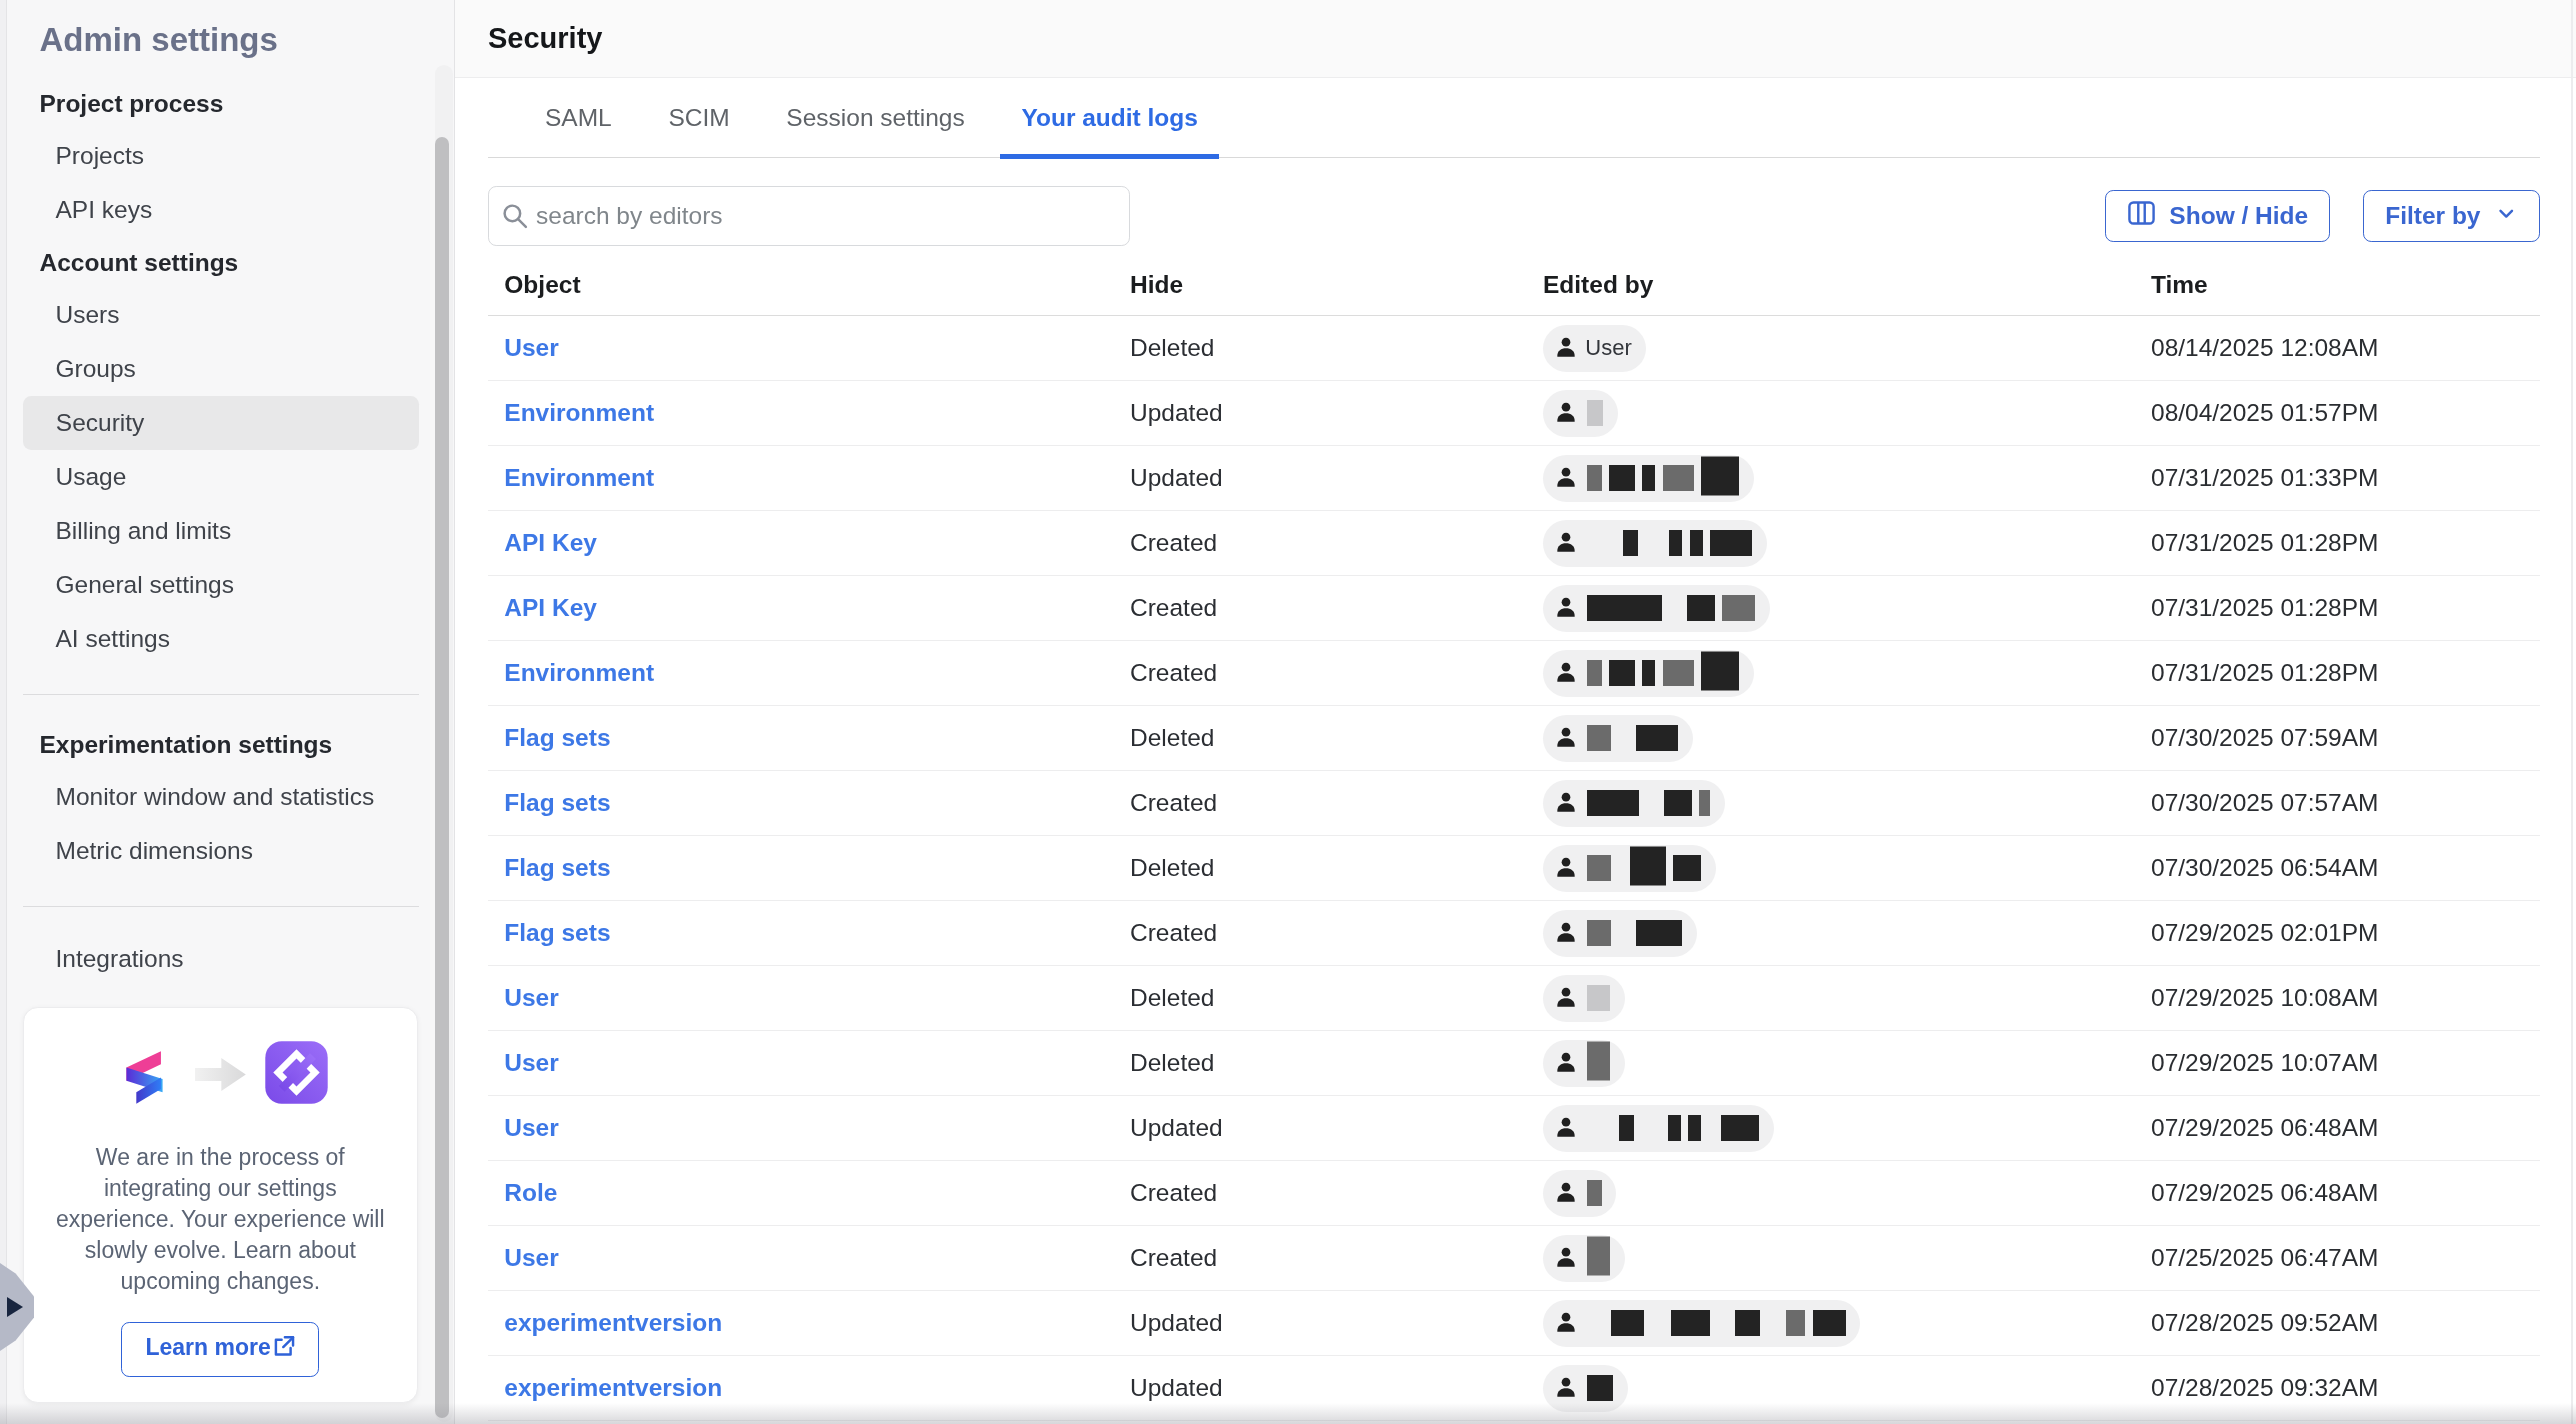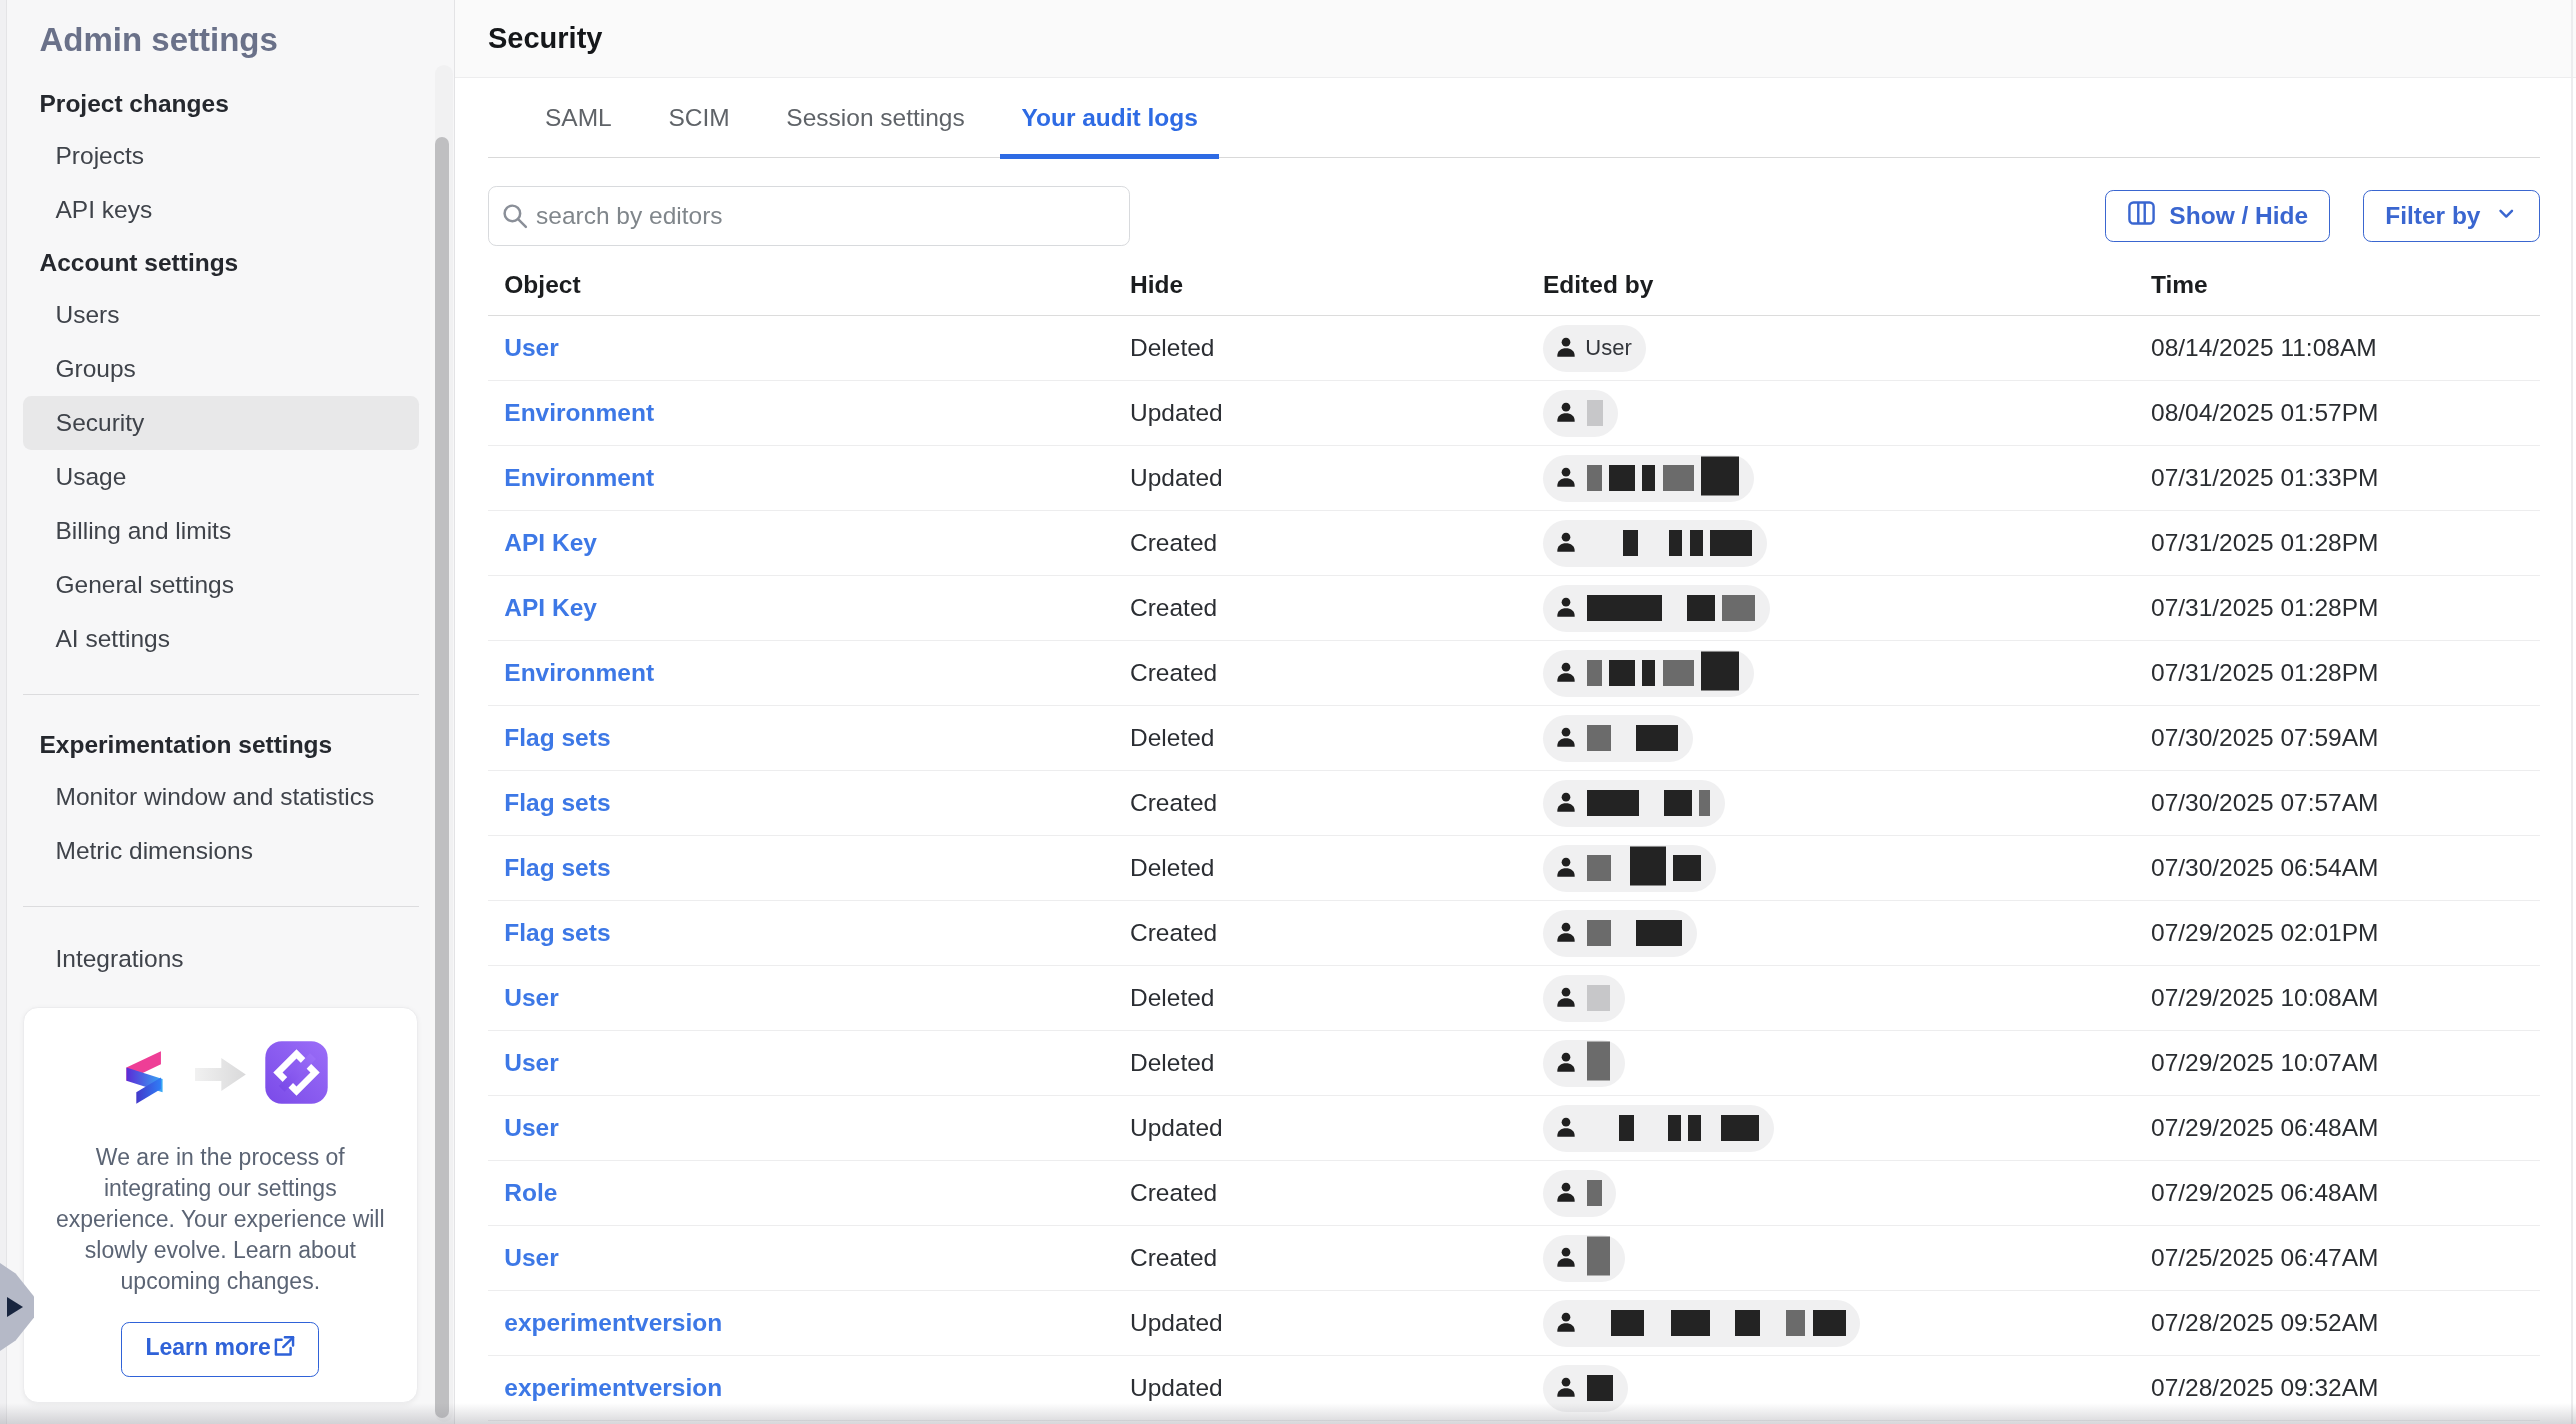--- a/index.html
+++ b/index.html
@@ -84,21 +84,21 @@
 </head>
 <body>
 
 <div class="app">
 
   <div class="left-strip"></div>
 
   <div class="sidebar">
     <div class="sidebar-title">Admin settings</div>
     <div id="nav">
-        <div class="nav-header">Project changes</div>
+        <div class="nav-header">Project process</div>
         <div class="nav-item">Projects</div>
         <div class="nav-item">API keys</div>
         <div class="nav-header">Account settings</div>
         <div class="nav-item">Users</div>
         <div class="nav-item">Groups</div>
         <div class="nav-item selected">Security</div>
         <div class="nav-item">Usage</div>
         <div class="nav-item">Billing and limits</div>
         <div class="nav-item">General settings</div>
         <div class="nav-item">AI settings</div>
@@ -225,21 +225,21 @@
       <span class="chip">
         <span>
           <svg width="26" height="26" viewBox="0 0 24 24" fill="#1f1f1f">
             <circle cx="12" cy="7.5" r="4"></circle>
             <path d="M4 20c0-4.4 3.6-6.8 8-6.8s8 2.4 8 6.8v1H4z"></path>
           </svg>
         </span>
       <span class="chip-text">User</span>
               </span>
     </div>
-    <div class="td"><span class="time-text">08/14/2025 11:08AM</span></div>
+    <div class="td"><span class="time-text">08/14/2025 12:08AM</span></div>
   </div>
 
   <div class="trow">
     <div class="td"><span class="obj-link">Environment</span></div>
     <div class="td"><span class="type-text">Updated</span></div>
     <div class="td">
       <span class="chip">
         <span>
           <svg width="26" height="26" viewBox="0 0 24 24" fill="#1f1f1f">
             <circle cx="12" cy="7.5" r="4"></circle>

